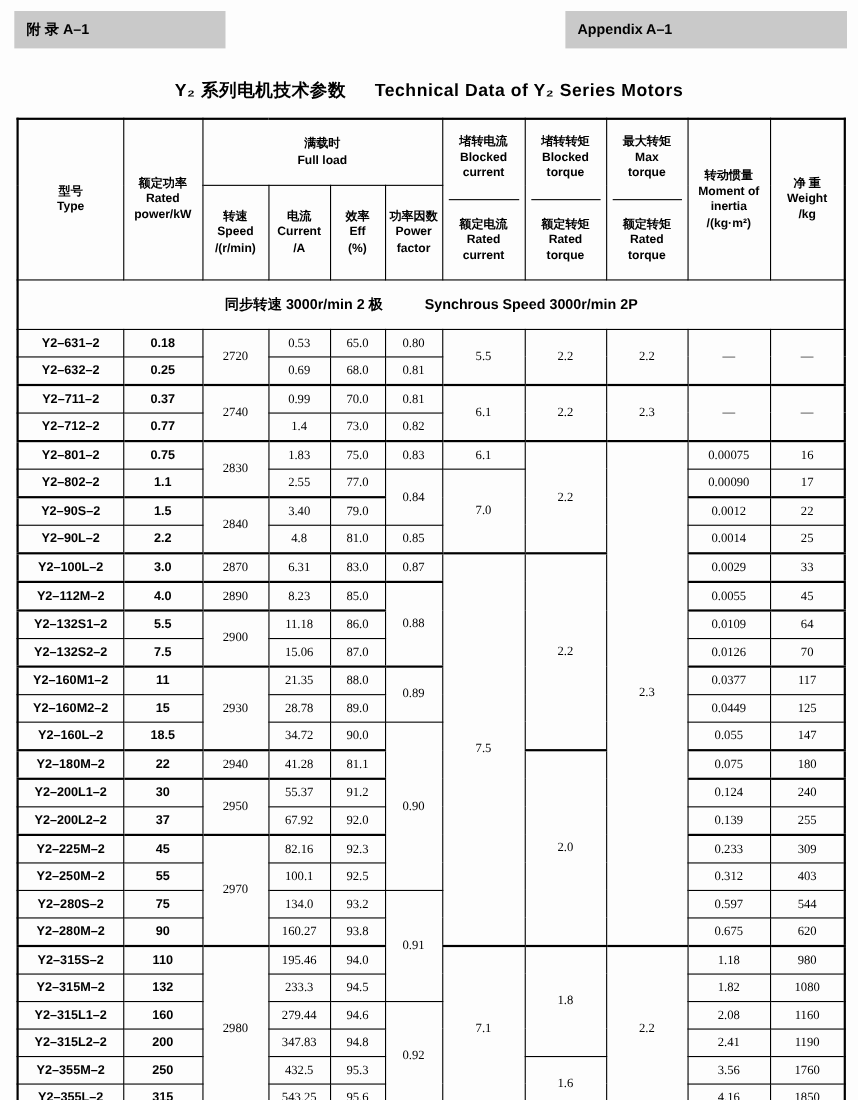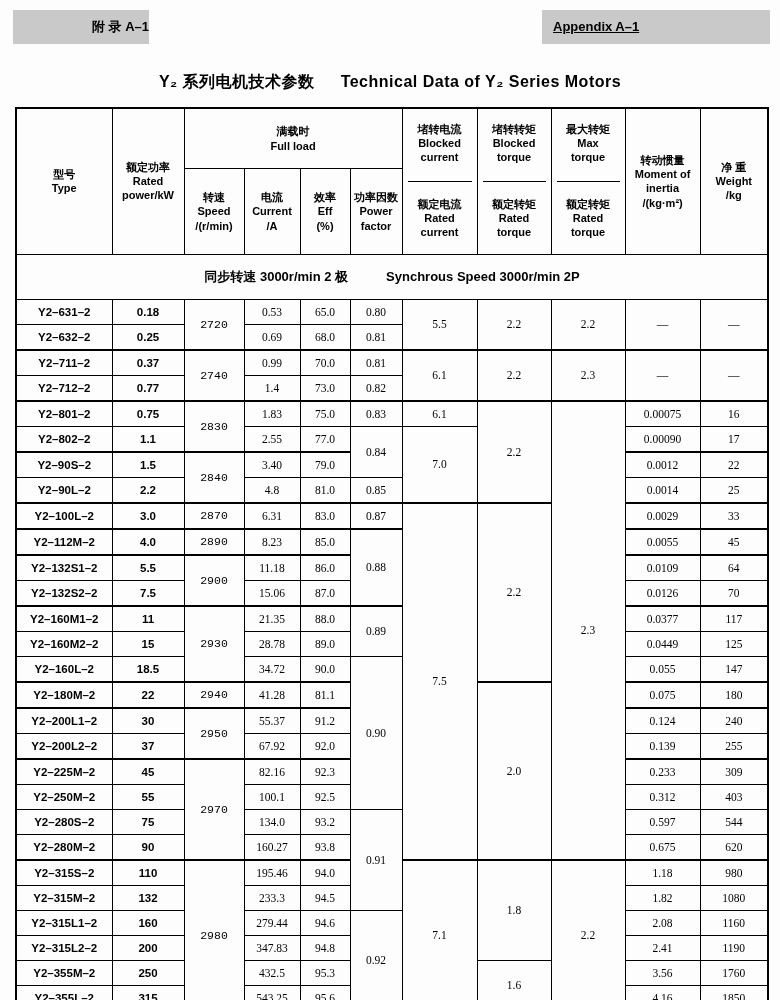--- a/index.html
+++ b/index.html
@@ -7,22 +7,22 @@
     width:780px;height:1000px;background:#fdfdfd;color:#000;
     font-family:"Liberation Sans",sans-serif;
     position:relative;overflow:hidden;
   }
   
   .badges{display:flex;justify-content:space-between;padding:10px 10px 0 13px;}
   .badge{
     background:#c9c9c9;height:34px;line-height:34px;
     font-weight:bold;font-size:13px;padding-left:11px;box-sizing:border-box;
   }
-  .badge.left{width:136px;text-align:right;}
-  .badge.right{width:228px;text-decoration:underline;}
+  .badge.left{width:192px;}
+  .badge.right{width:256px;}
   
   .title{
     margin-top:28px;text-align:center;font-weight:bold;font-size:16px;
     letter-spacing:0.5px;
   }
   .title .zh{margin-right:26px;}
   
   table{
     border-collapse:collapse;table-layout:fixed;
     width:752px;margin:14px 0 0 15px;
@@ -40,21 +40,21 @@
   
   td.section{
     height:44px;font-weight:bold;font-size:13px;
     font-family:"Liberation Sans",sans-serif;
   }
   td.section .zh{margin-right:38px;margin-top:17px;}
   
   tbody.data td{height:24px;font-size:11.5px;}
   td.ct{font-family:"Liberation Sans",sans-serif;font-weight:bold;font-size:11px;}
   td.cp{font-family:"Liberation Sans",sans-serif;font-weight:bold;font-size:11px;}
-  td.cs{font-family:Liberation Mono, monospace;font-size:11px;margin-left:36px;}
+  td.cs{font-family:Liberation Serif, serif;font-size:11px;margin-left:36px;}
   td.cn{font-family:"Liberation Serif",serif;font-size:11.5px;}
   tr.grp td{border-top-width:2px;}
 </style>
 </head>
 <body>
 
 <div class="badges">
   <div class="badge left">附 录 A–1</div>
   <div class="badge right">Appendix A–1</div>
 </div>

